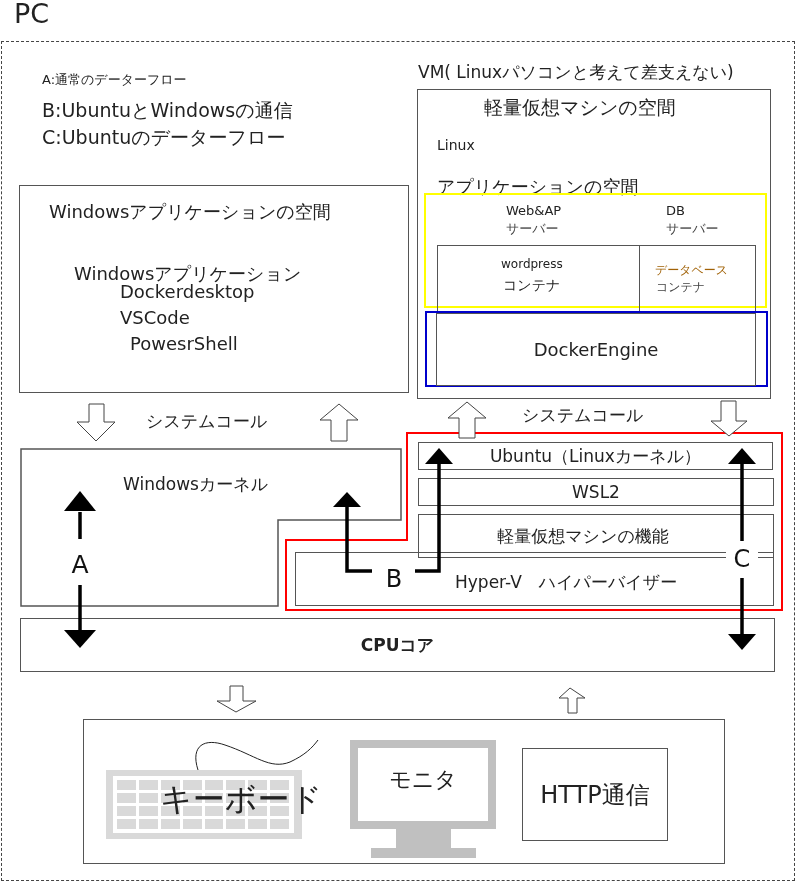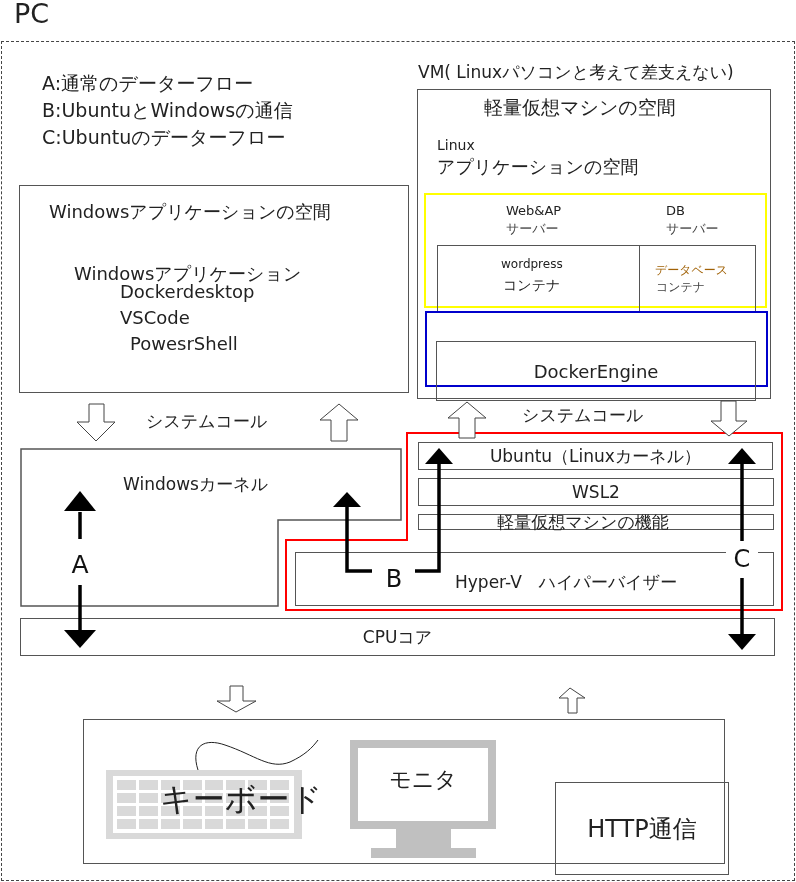--- a/index.html
+++ b/index.html
@@ -13,47 +13,47 @@
     svg.overlay * { pointer-events: auto; }
   </style>
 </head>
 <body>
 
 <div class="txt" style="left:14px; top:-2px; font-size:27px; color:#222;">PC</div>
 
 <div class="abs" style="left:1px; top:41px; width:794px; height:840px; border:1.5px dashed #444;"></div>
 
 <div>
-  <div class="txt" style="left:42px; top:72px; font-size:19px;">A:通常のデーターフロー</div>
+  <div class="txt" style="left:42px; top:72px; font-size:13px;">A:通常のデーターフロー</div>
   <div class="txt" style="left:42px; top:99px; font-size:19px;">B:UbuntuとWindowsの通信</div>
   <div class="txt" style="left:42px; top:126px; font-size:19px;">C:Ubuntuのデーターフロー</div>
 </div>
 
 <div class="txt" style="left:418px; top:62px; font-size:17px;">VM( Linuxパソコンと考えて差支えない)</div>
 
 <div class="box" style="left:417px; top:89px; width:354px; height:310px;"></div>
 <div class="txt" style="left:484px; top:96px; font-size:19px;">軽量仮想マシンの空間</div>
 <div class="txt" style="left:437px; top:137px; font-size:14px;">Linux</div>
-<div class="txt" style="left:437px; top:156px; font-size:18px;text-align:right;">アプリケーションの空間</div>
+<div class="txt" style="left:437px; top:176px; font-size:18px;text-align:right;">アプリケーションの空間</div>
 
 <div class="abs" style="left:424px; top:193px; width:343px; height:115px; border:2px solid #ffff00;"></div>
 <div class="txt" style="left:506px; top:203px; font-size:13px;">Web&amp;AP</div>
 <div class="txt" style="left:506px; top:221px; font-size:13px; color:#444;">サーバー</div>
 <div class="txt" style="left:666px; top:203px; font-size:13px;">DB</div>
 <div class="txt" style="left:666px; top:221px; font-size:13px; color:#444;">サーバー</div>
 
 <div class="box" style="left:437px; top:245px; width:203px; height:68px;"></div>
 <div class="txt" style="left:501px; top:257px; font-size:12px;">wordpress</div>
 <div class="txt" style="left:503px; top:277px; font-size:14px;">コンテナ</div>
 <div class="box" style="left:639px; top:245px; width:117px; height:68px;"></div>
 <div class="txt" style="left:655px; top:263px; font-size:12px; color:#a16207;">データベース</div>
 <div class="txt" style="left:656px; top:280px; font-size:12px; color:#444;">コンテナ</div>
 
 <div class="abs" style="left:425px; top:311px; width:343px; height:76px; border:2px solid #0000cc;"></div>
-<div class="box center" style="left:436px; top:313px; width:320px; height:60px;margin-top:28px;">
+<div class="box center" style="left:436px; top:313px; width:320px; height:73px;">
   <span style="font-size:18px; color:#222;">DockerEngine</span>
 </div>
 
 <div class="box" style="left:19px; top:185px; width:390px; height:208px;"></div>
 <div class="txt" style="left:49px; top:201px; font-size:18px;">Windowsアプリケーションの空間</div>
 <div class="txt" style="left:74px; top:248px; font-size:18px;margin-top:15px;">Windowsアプリケーション</div>
 <div class="txt" style="left:120px; top:281px; font-size:18px;">Dockerdesktop</div>
 <div class="txt" style="left:120px; top:307px; font-size:18px;">VSCode</div>
 <div class="txt" style="left:120px; top:333px; font-size:18px;margin-left:10px;">PowesrShell</div>
 
@@ -61,27 +61,27 @@
 <div class="txt" style="left:522px; top:405px; font-size:17px;">システムコール</div>
 
 <div class="txt" style="left:123px; top:474px; font-size:17px;">Windowsカーネル</div>
 
 <div class="box center" style="left:418px; top:442px; width:355px; height:28px;">
   <span style="font-size:17px;">Ubuntu（Linuxカーネル）</span>
 </div>
 <div class="box center" style="left:418px; top:478px; width:356px; height:28px;">
   <span style="font-size:17px;text-align:right;">WSL2</span>
 </div>
-<div class="box center" style="left:418px; top:514px; width:356px; height:16px; padding-right:26px;">
+<div class="box center" style="left:418px; top:514px; width:356px; height:44px; padding-right:26px;">
   <span style="font-size:17px;">軽量仮想マシンの機能</span>
 </div>
 <div class="box" style="left:295px; top:552px; width:479px; height:54px;"></div>
 <div class="txt" style="left:455px; top:572px; font-size:17px;">Hyper-V　ハイパーバイザー</div>
 
-<div class="box center" style="left:20px; top:618px; width:755px; height:38px;">
+<div class="box center" style="left:20px; top:618px; width:755px; height:54px;font-weight:bold;">
   <span style="font-size:17px;">CPUコア</span>
 </div>
 
 <div class="box" style="left:83px; top:719px; width:642px; height:145px;"></div>
 
 <div>
   <div class="abs" style="left:106px; top:770px; width:196px; height:69px; background:#d9d9d9;"></div>
   <div class="abs" style="left:113px; top:776px; width:181px; height:57px; background:#fff;"></div>
   <div class="abs" id="keys" style="left:117px; top:780px; width:172px; height:49px;">
       <div style="position: absolute; left: 0px; top: 0px; width: 18.875px; height: 10px; background: rgb(217, 217, 217);"></div>
@@ -122,21 +122,21 @@
 
 <div>
   <div class="abs" style="left:350px; top:740px; width:146px; height:89px; background:#c0c0c0;"></div>
   <div class="abs center" style="left:358px; top:748px; width:130px; height:73px; background:#fff;">
     <span style="font-size:22px; color:#222; margin-top:-10px;">モニタ</span>
   </div>
   <div class="abs" style="left:396px; top:829px; width:55px; height:20px; background:#c0c0c0;"></div>
   <div class="abs" style="left:371px; top:848px; width:105px; height:10px; background:#c0c0c0;"></div>
 </div>
 
-<div class="box center" style="left:555px; top:748px; width:174px; height:93px;margin-top:34px;">
+<div class="box center" style="left:522px; top:748px; width:146px; height:93px;">
   <span style="font-size:24px; color:#222;">HTTP通信</span>
 </div>
 
 <svg class="overlay" viewBox="0 0 796 882">
 
   <path d="M21 449 H401 V520 H278 V606 H21 Z" fill="none" stroke="#555" stroke-width="1.5"></path>
 
   <path d="M407 433 H782 V610 H286 V540 H407 Z" fill="none" stroke="#ff0000" stroke-width="2"></path>
 
   <g fill="#fff" stroke="#444" stroke-width="1">

